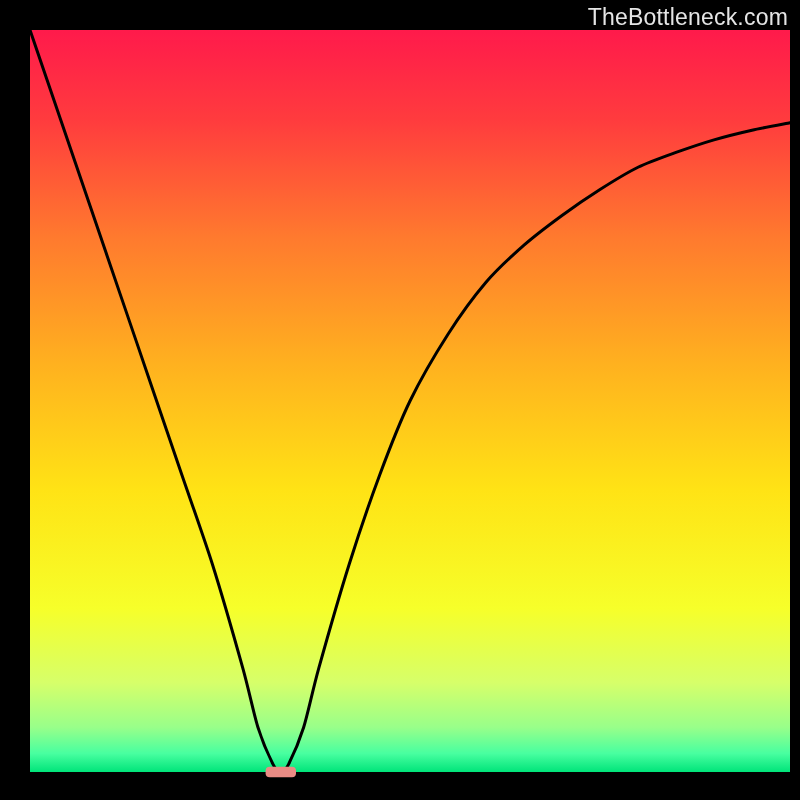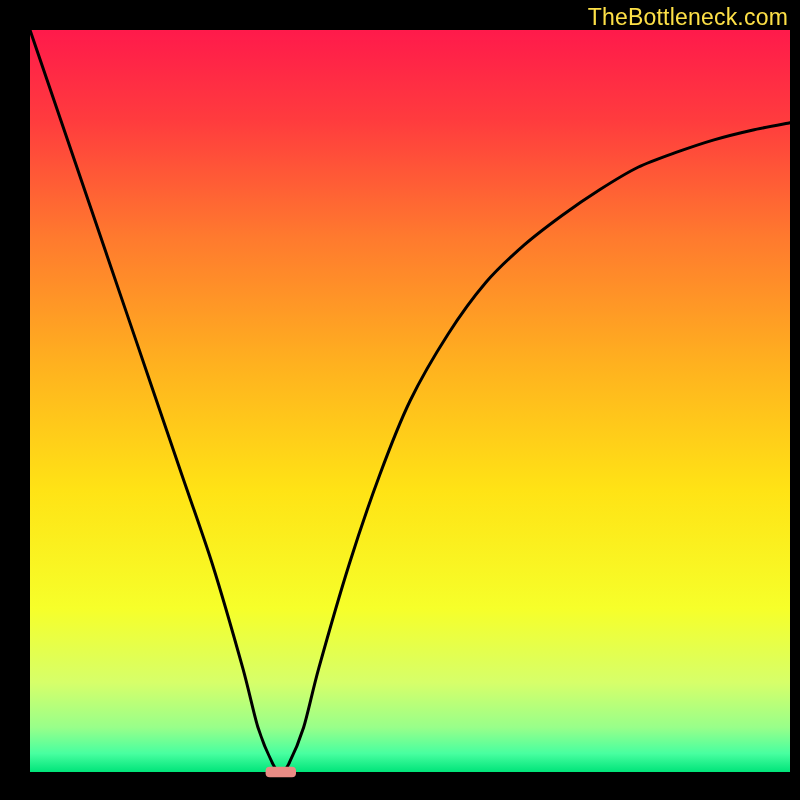--- a/index.html
+++ b/index.html
@@ -14,21 +14,21 @@
   .frame {
     position: relative;
     width: 800px;
     height: 800px;
     background: #000;
   }
   .watermark {
     position: absolute;
     top: 4px;
     right: 12px;
-    color: #fde047;
+    color: #e5e5e5;
     font-size: 23px;
     font-weight: 400;
     letter-spacing: 0.2px;
     z-index: 10;
   }
   svg.plot {
     position: absolute;
     top: 0;
     left: 0;
   }

